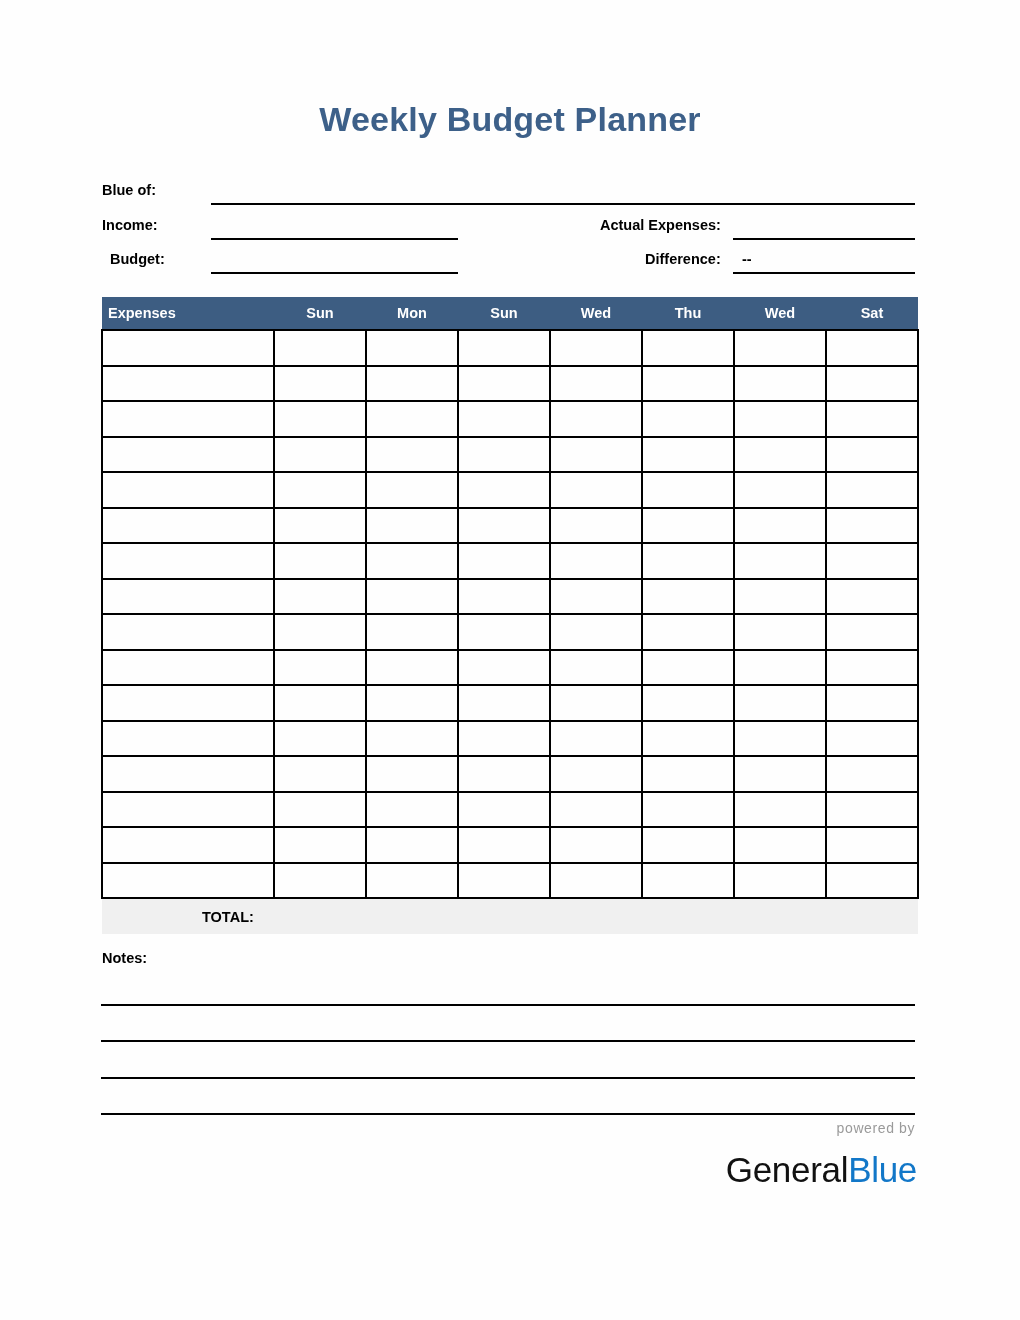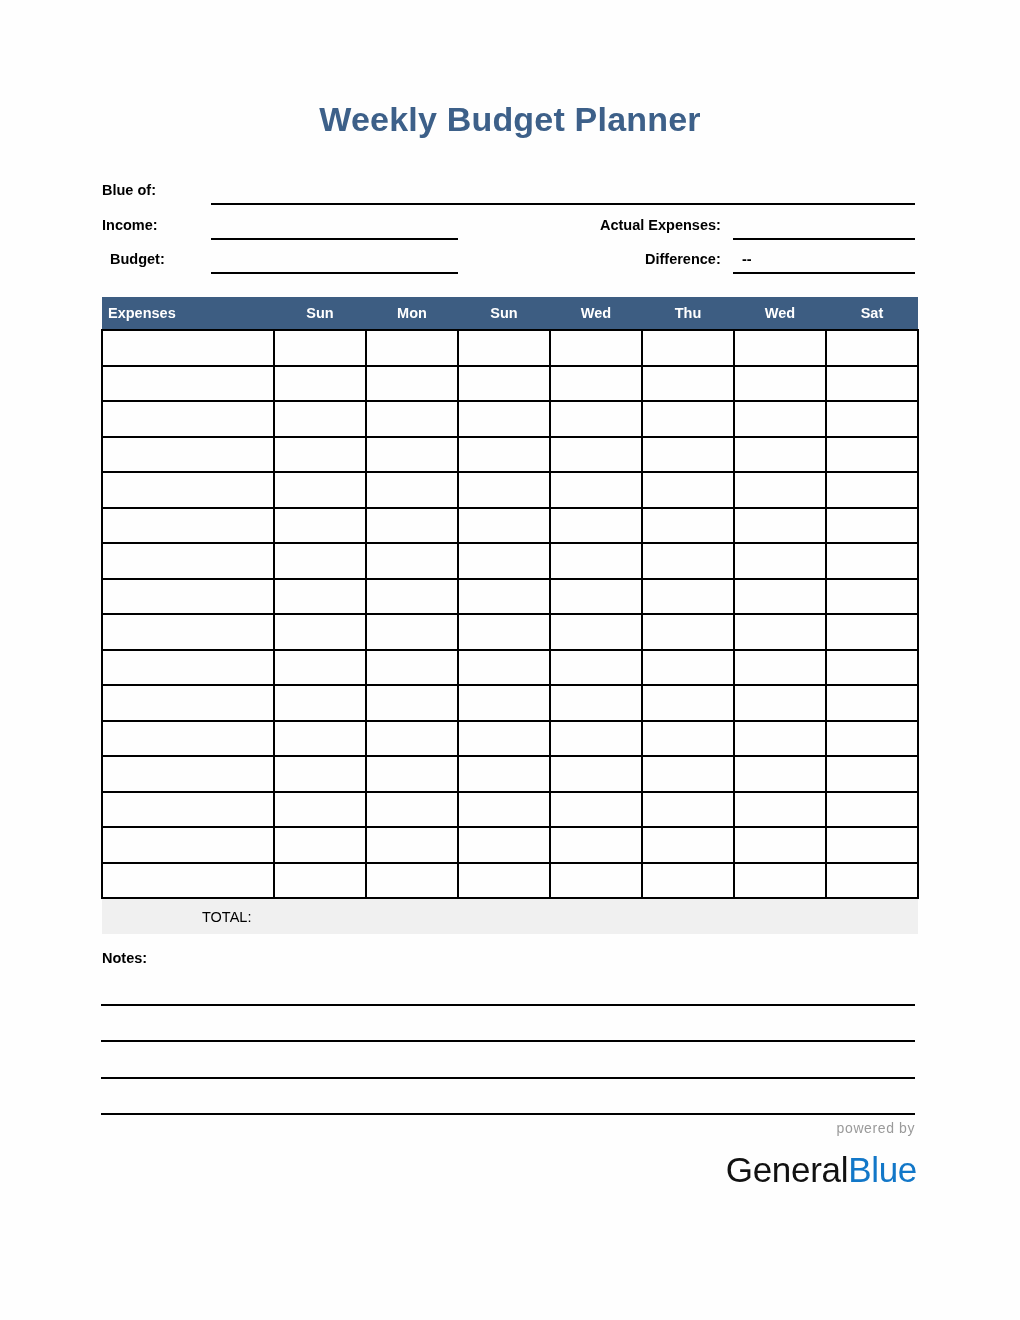--- a/index.html
+++ b/index.html
@@ -99,21 +99,21 @@
     padding: 0;
     background: #fefefe;
   }
   .total-row td {
     border: none !important;
     background: #f0f0f0 !important;
     height: 33px !important;
   }
   .total-label {
     font-size: 14.5px;
-    font-weight: normal;
+    font-weight: bold;
     color: #000000;
     text-align: left;
     padding-left: 100px !important;
   }
 
   
   .notes-label {
     position: absolute;
     left: 102px;
     top: 950px;

